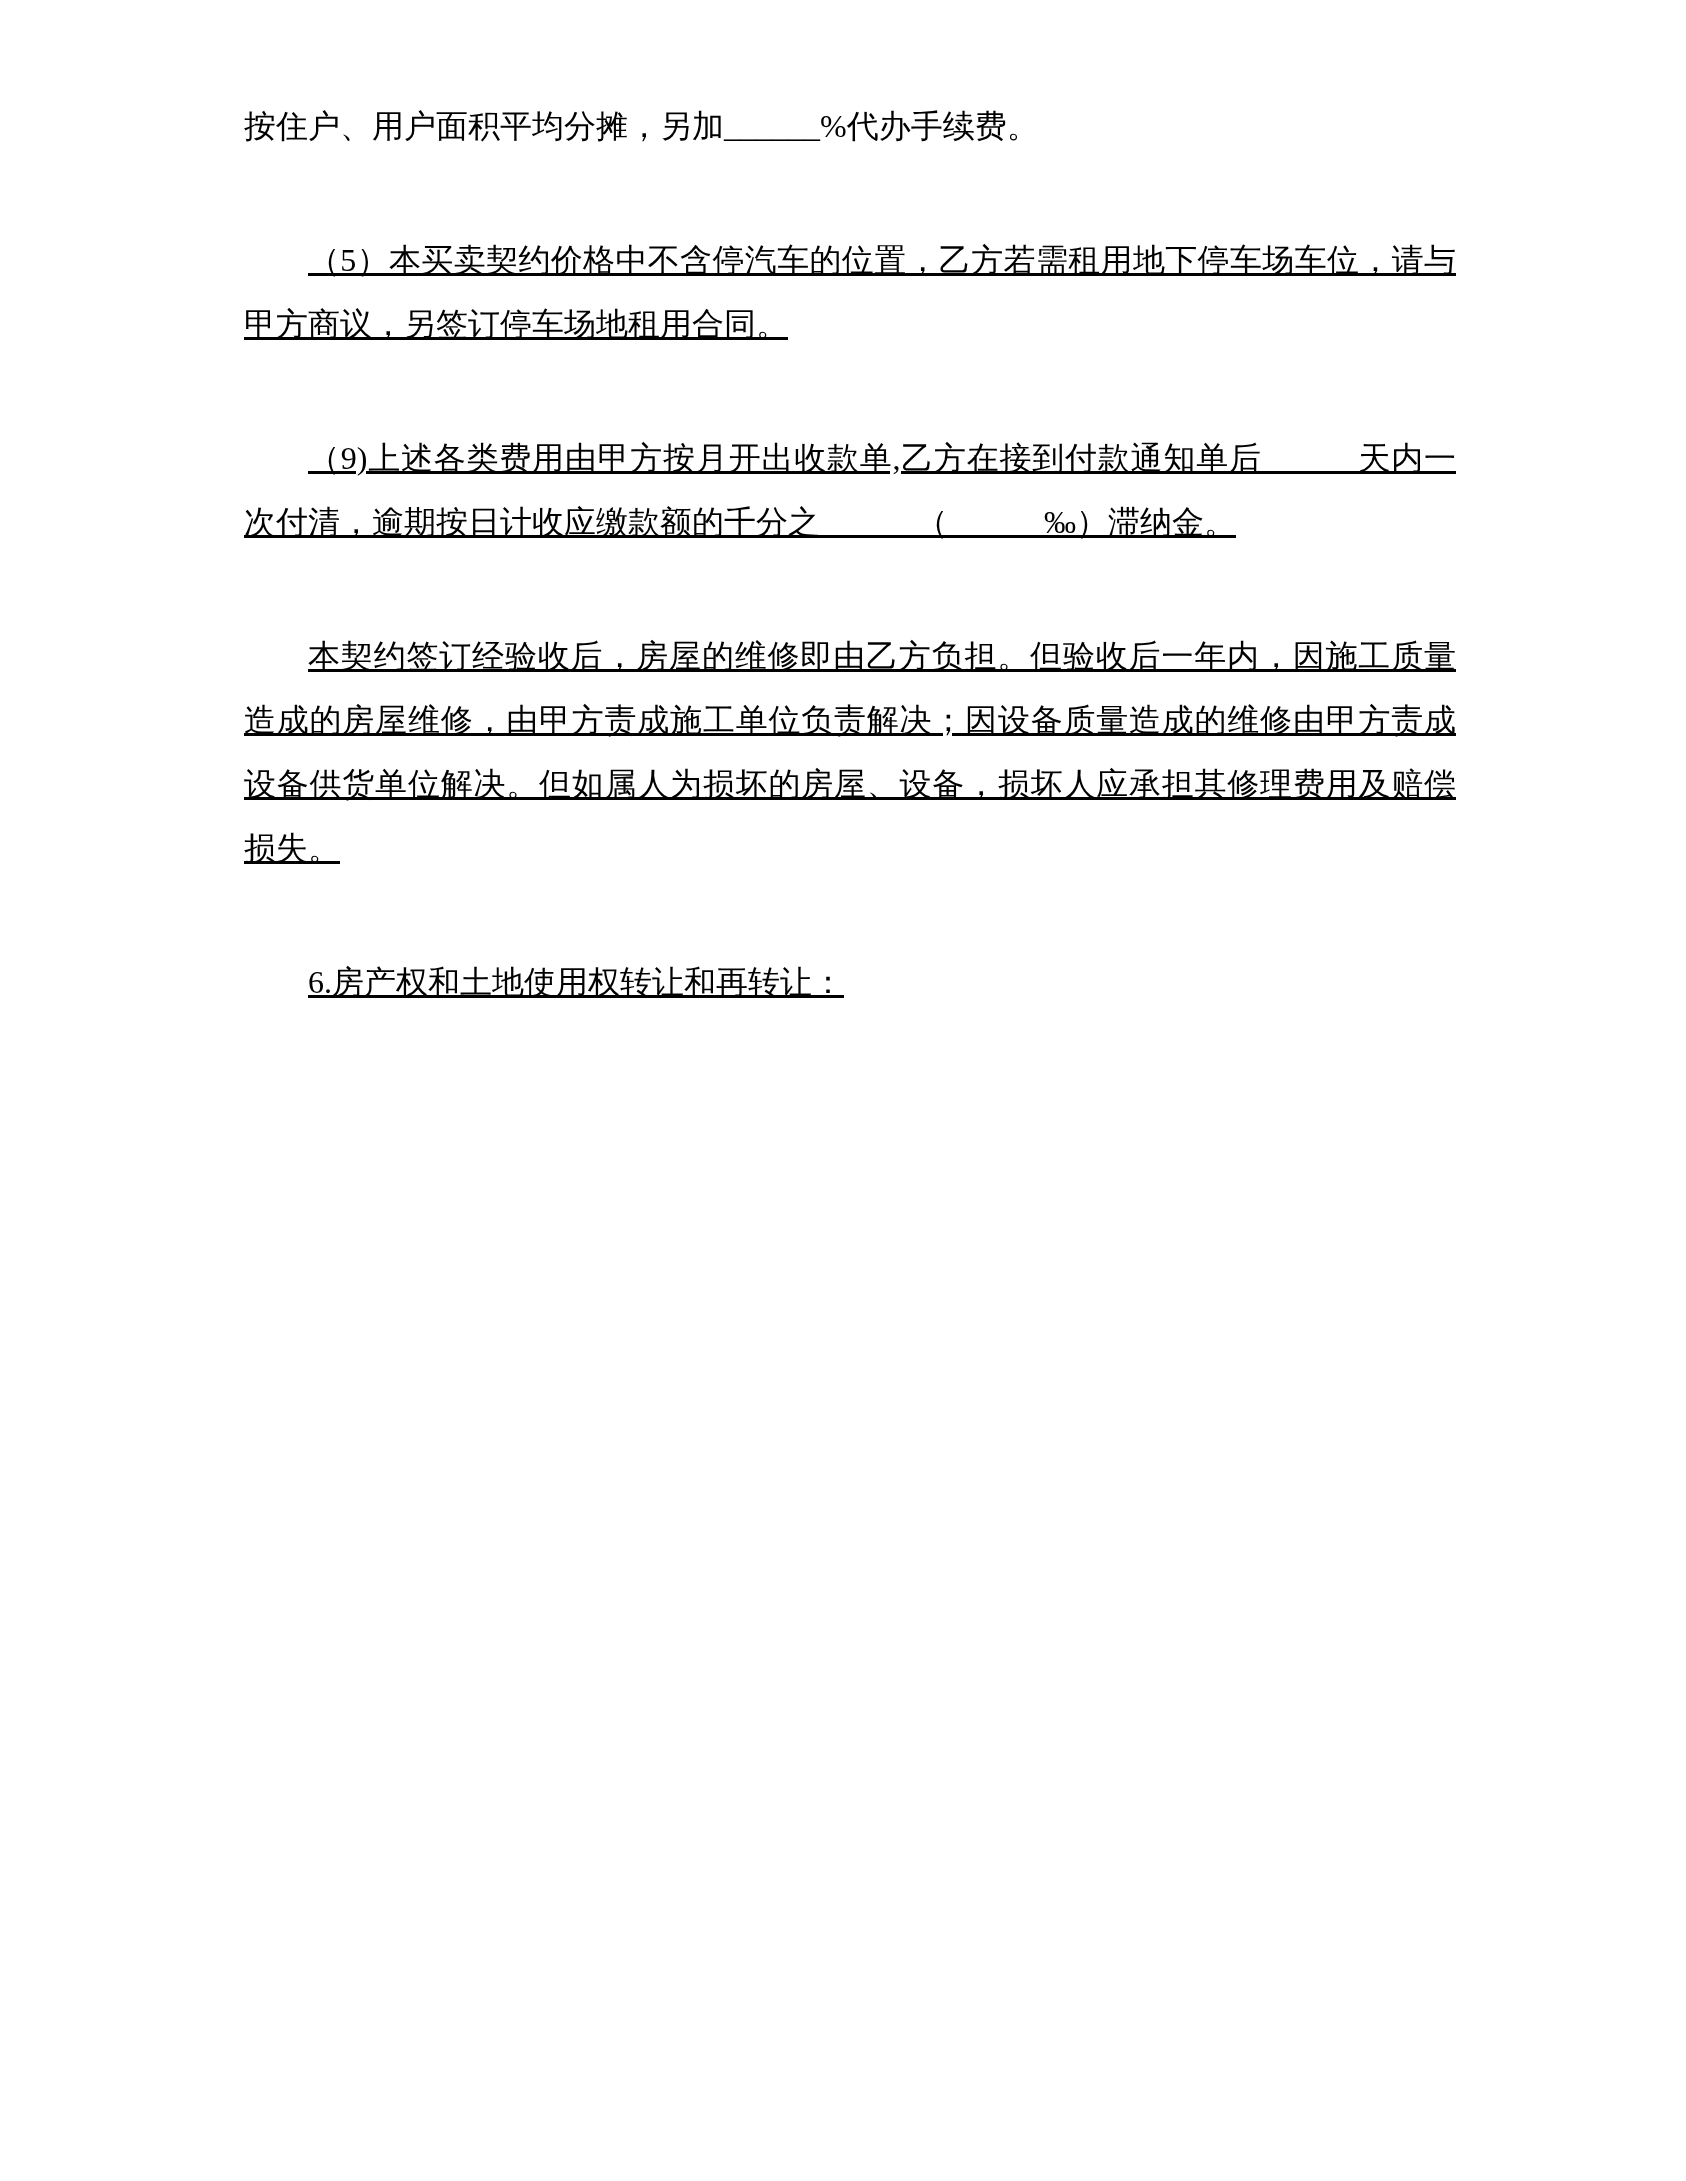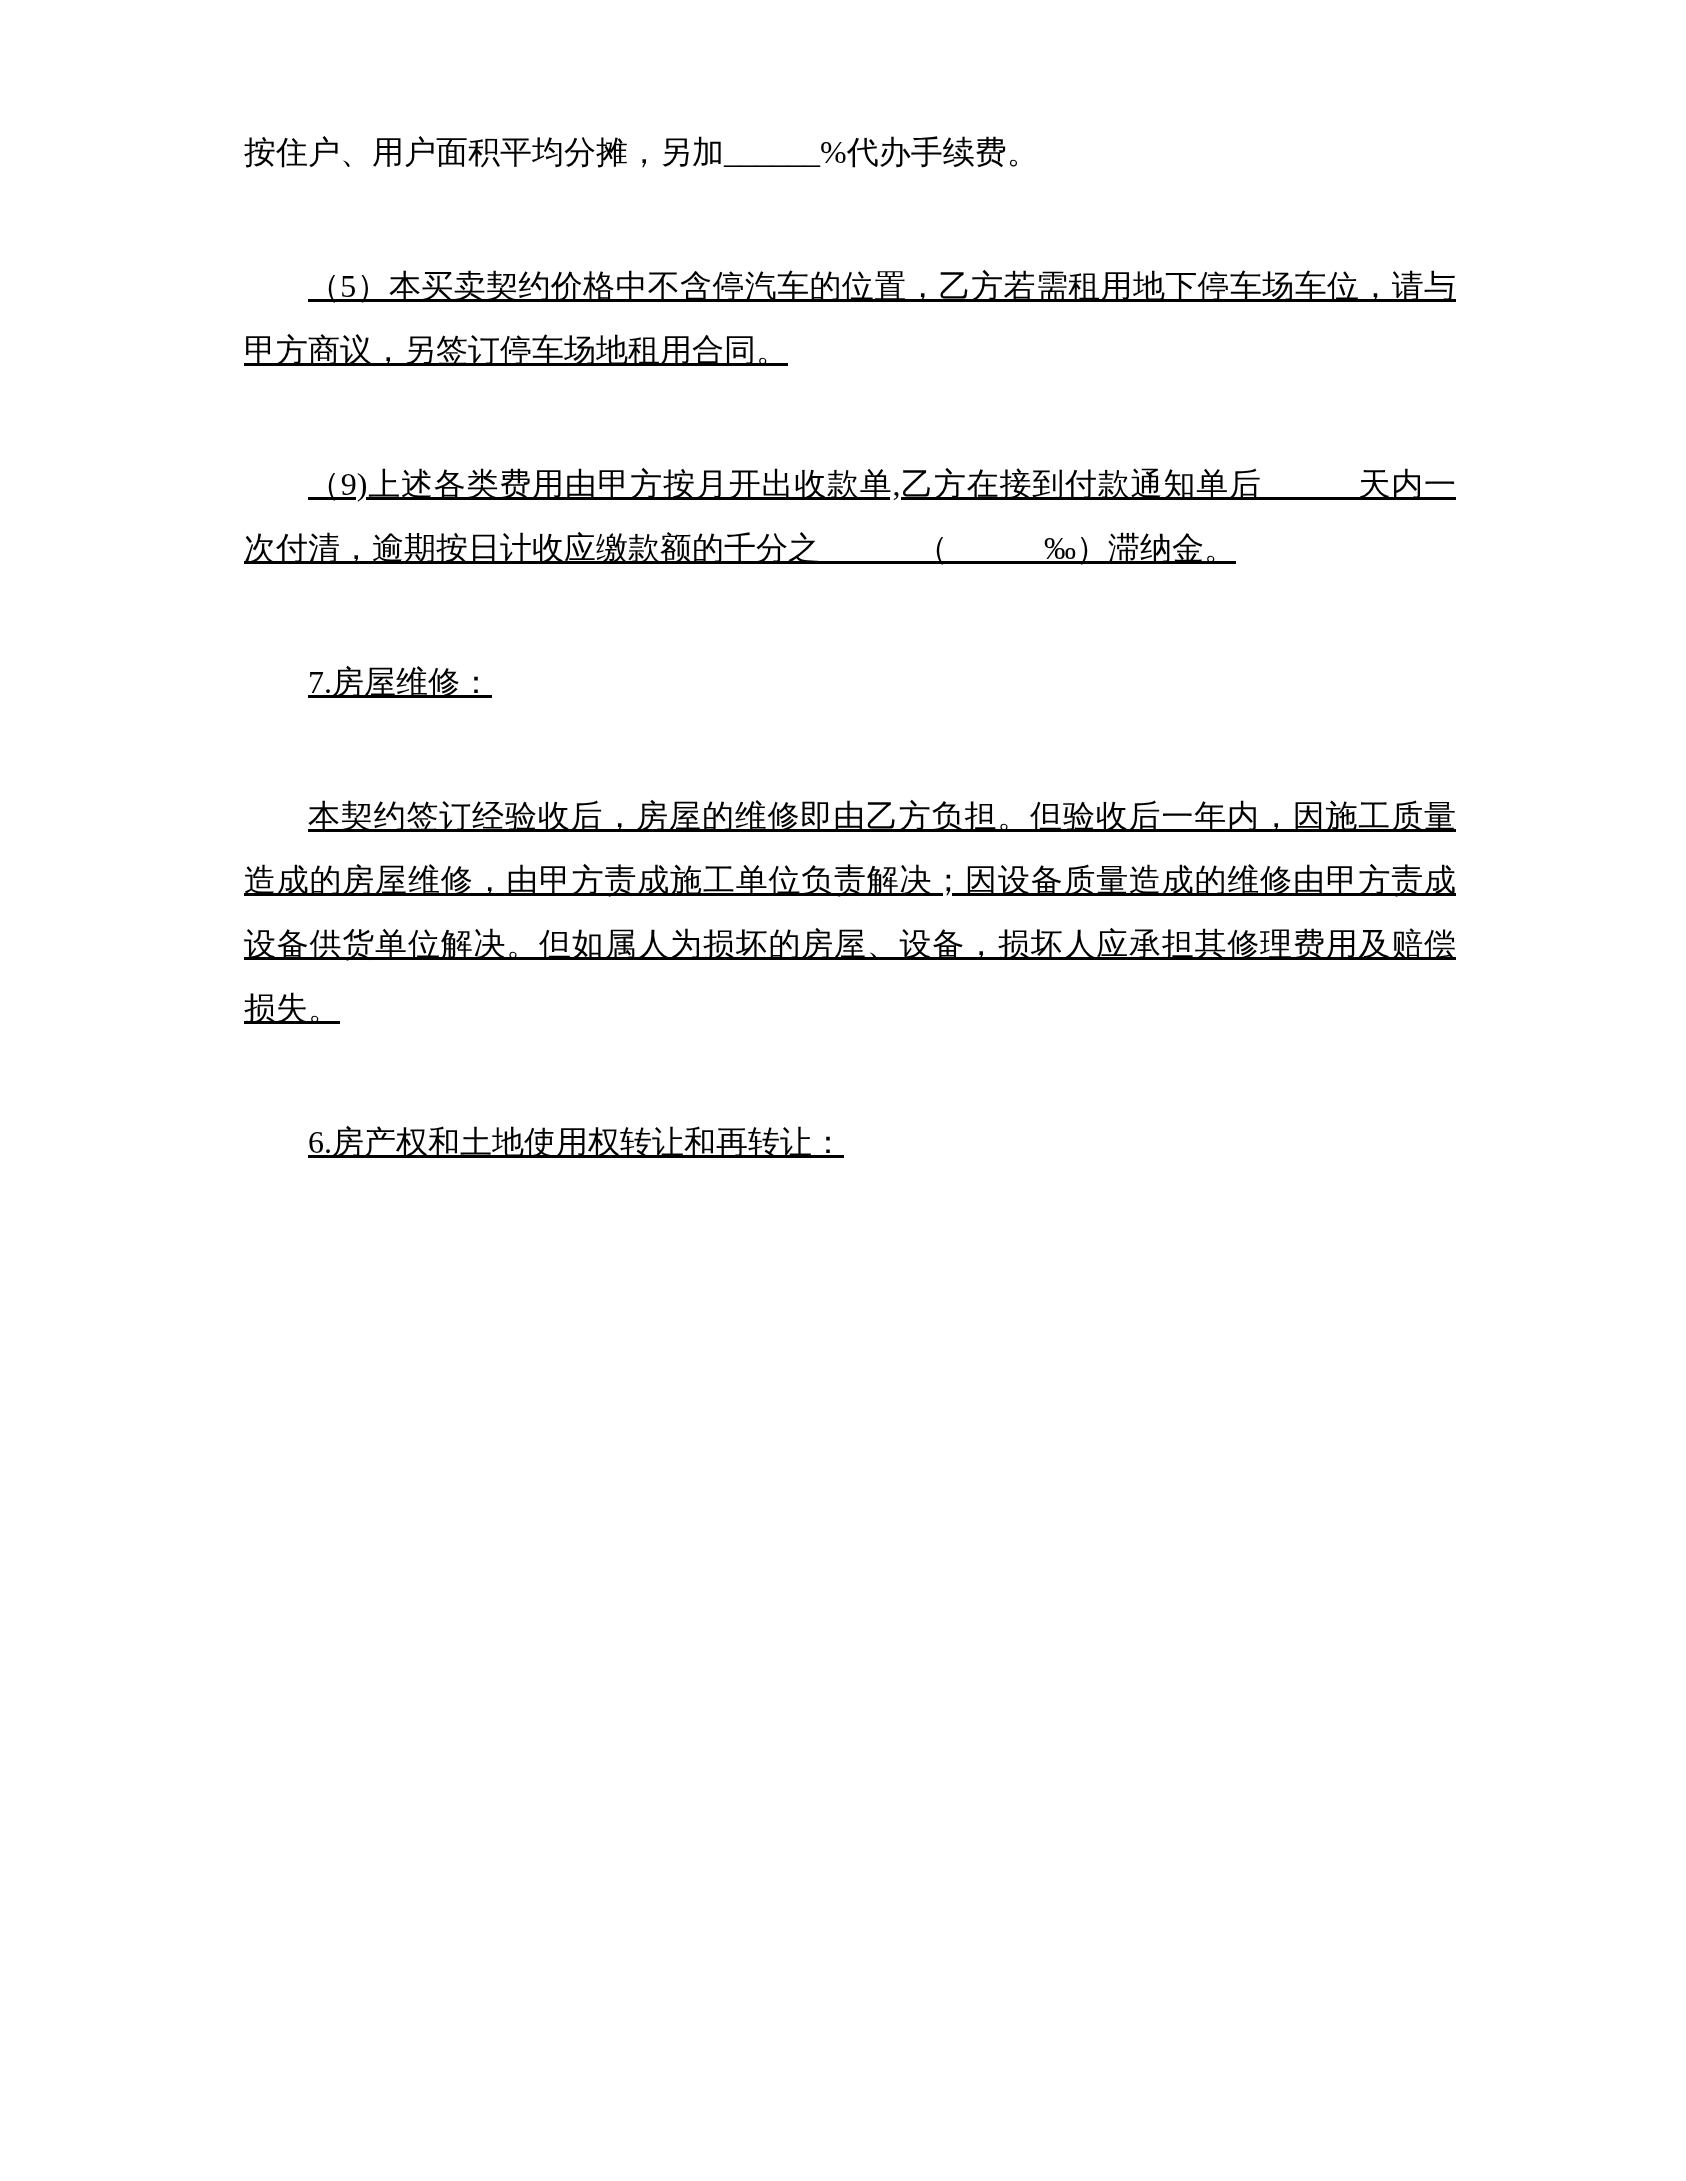--- a/index.html
+++ b/index.html
@@ -6,21 +6,21 @@
     margin: 0;
     padding: 0;
     background: #ffffff;
   }
   .page {
     position: relative;
     width: 1686px;
     height: 2182px;
     box-sizing: border-box;
     background: #ffffff;
-    padding: 120px 230px 92px 244px;
+    padding: 94px 230px 92px 244px;
     font-family: "Liberation Serif", "DejaVu Serif", serif;
     font-size: 32px;
     line-height: 64px;
     color: #000000;
     overflow: hidden;
   }
   .para {
     margin: 0;
     text-align: justify;
     word-break: break-all;
@@ -37,21 +37,20 @@
 <body>
 
 <div class="page">
   <p class="para">按住户、用户面积平均分摊，另加______%代办手续费。</p>
 
   <p class="para indent">（5）本买卖契约价格中不含停汽车的位置，乙方若需租用地下停车场车位，请与甲方商议，另签订停车场地租用合同。</p>
 
 
   <p class="para indent">（9)上述各类费用由甲方按月开出收款单,乙方在接到付款通知单后______天内一次付清，逾期按日计收应缴款额的千分之______（______‰）滞纳金。</p>
 
-  <p class="para indent">7.房屋维修：</p>
 
   <p class="para indent">本契约签订经验收后，房屋的维修即由乙方负担。但验收后一年内，因施工质量造成的房屋维修，由甲方责成施工单位负责解决；因设备质量造成的维修由甲方责成设备供货单位解决。但如属人为损坏的房屋、设备，损坏人应承担其修理费用及赔偿损失。</p>
 
   <p class="para indent">6.房产权和土地使用权转让和再转让：</p>
 
 
 </div>
 
 
 </body></html>

